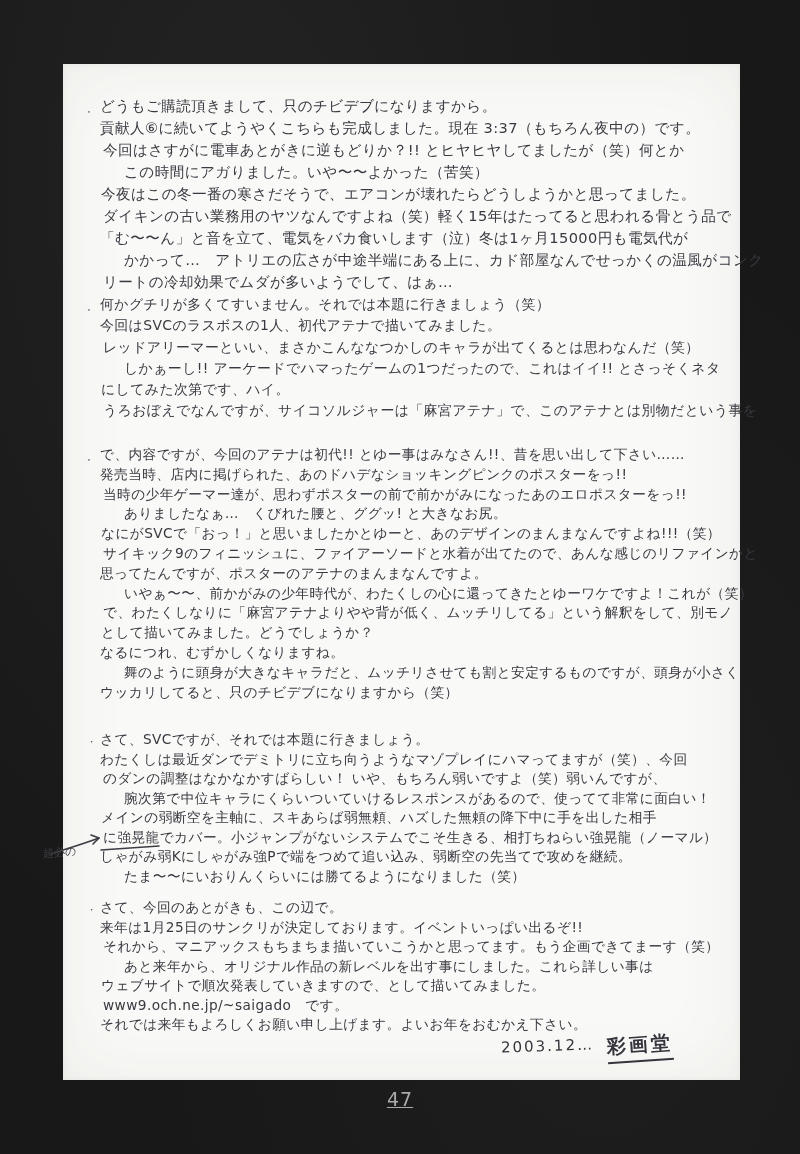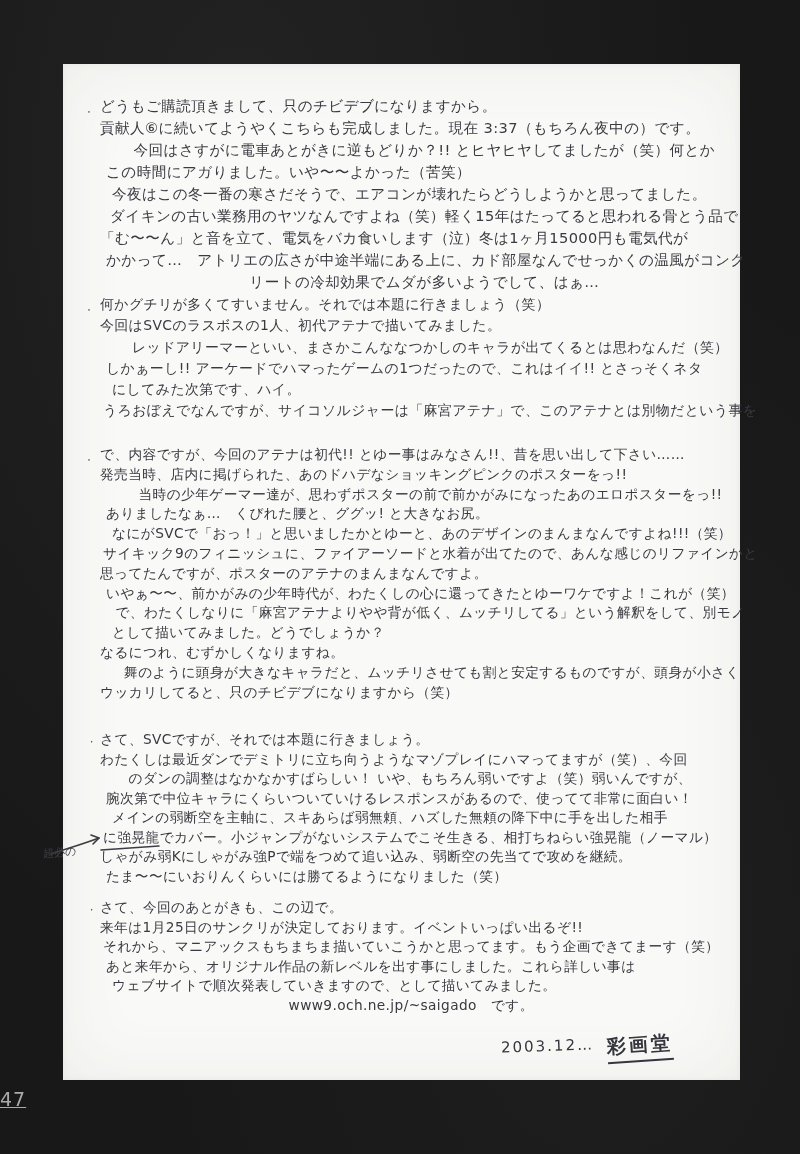--- a/index.html
+++ b/index.html
@@ -16,23 +16,23 @@
       #181818;
   }
   .paper{
     position:absolute;left:63px;top:64px;width:677px;height:1016px;
     background:#f9f9f7;
     box-shadow:inset 0 0 70px rgba(80,80,70,.07), inset 0 0 6px rgba(0,0,0,.05);
   }
   .para{position:absolute;left:37px;color:#393941;}
   .line{white-space:nowrap;letter-spacing:.4px;}
   
-  .line:nth-of-type(3n){margin-left:3px;text-align:center;}
-  .line:nth-of-type(4n){margin-left:6px;}
-  .line:nth-of-type(5n){margin-left:12px;}
+  .line:nth-of-type(3n){margin-left:3px;}
+  .line:nth-of-type(4n){margin-left:24px;}
+  .line:nth-of-type(5n){margin-left:1px;}
   .bullet{
     position:absolute;left:-13px;top:3px;font-size:9px;color:#43434b;
   }
   .p1{top:31px;font-size:14.6px;line-height:22px;}
   .p2{top:230px;font-size:13.9px;line-height:21.3px;}
   .p3{top:381px;font-size:13.7px;line-height:19.8px;}
   .p4{top:666px;font-size:13.7px;line-height:19.5px;}
   .p5{top:834px;font-size:13.7px;line-height:19.5px;}
   .margin-note{
     position:absolute;left:-20px;top:781px;font-size:11px;color:#3c3c44;
@@ -43,21 +43,21 @@
   .signature{
     position:absolute;left:438px;top:968px;width:240px;color:#35353d;
   }
   .sig-date{font-size:15px;letter-spacing:2px;transform:rotate(-2deg);display:inline-block;}
   .sig-name{
     display:inline-block;font-size:19px;font-weight:bold;letter-spacing:3px;
     transform:rotate(-4deg);margin-left:8px;
     border-bottom:2px solid #35353d;padding-bottom:2px;
   }
   .pageno{
-    position:absolute;left:0;right:0;top:1088px;text-align:left;
+    position:absolute;left:0;right:0;top:1088px;text-align:center;
     color:#aaaaaa;font-size:19px;letter-spacing:1px;text-decoration:underline;
   }
 </style>
 </head>
 <body>
 
 <div class="scan-bg"></div>
 
 <div class="paper">
 
@@ -114,20 +114,21 @@
   </div>
 
   <div class="para p5">
     <span class="bullet">・</span>
     <div class="line">さて、今回のあとがきも、この辺で。</div>
     <div class="line">来年は1月25日のサンクリが決定しております。イベントいっぱい出るぞ!!</div>
     <div class="line">それから、マニアックスもちまちま描いていこうかと思ってます。もう企画できてまーす（笑）</div>
     <div class="line">あと来年から、オリジナル作品の新レベルを出す事にしました。これら詳しい事は</div>
     <div class="line">ウェブサイトで順次発表していきますので、として描いてみました。</div>
     <div class="line">www9.och.ne.jp/~saigado　です。</div>
+    <div class="line">それでは来年もよろしくお願い申し上げます。よいお年をおむかえ下さい。</div>
   </div>
 
   <div class="margin-note">超必の</div>
   <svg class="note-arrow" width="140" height="60" viewBox="0 0 140 60">
     <path d="M 10 50 C 28 44, 42 40, 58 34"></path>
     <path d="M 58 34 L 50 31 M 58 34 L 52 40"></path>
     <path d="M 60 46 L 118 42"></path>
   </svg>
 
   <div class="signature">

